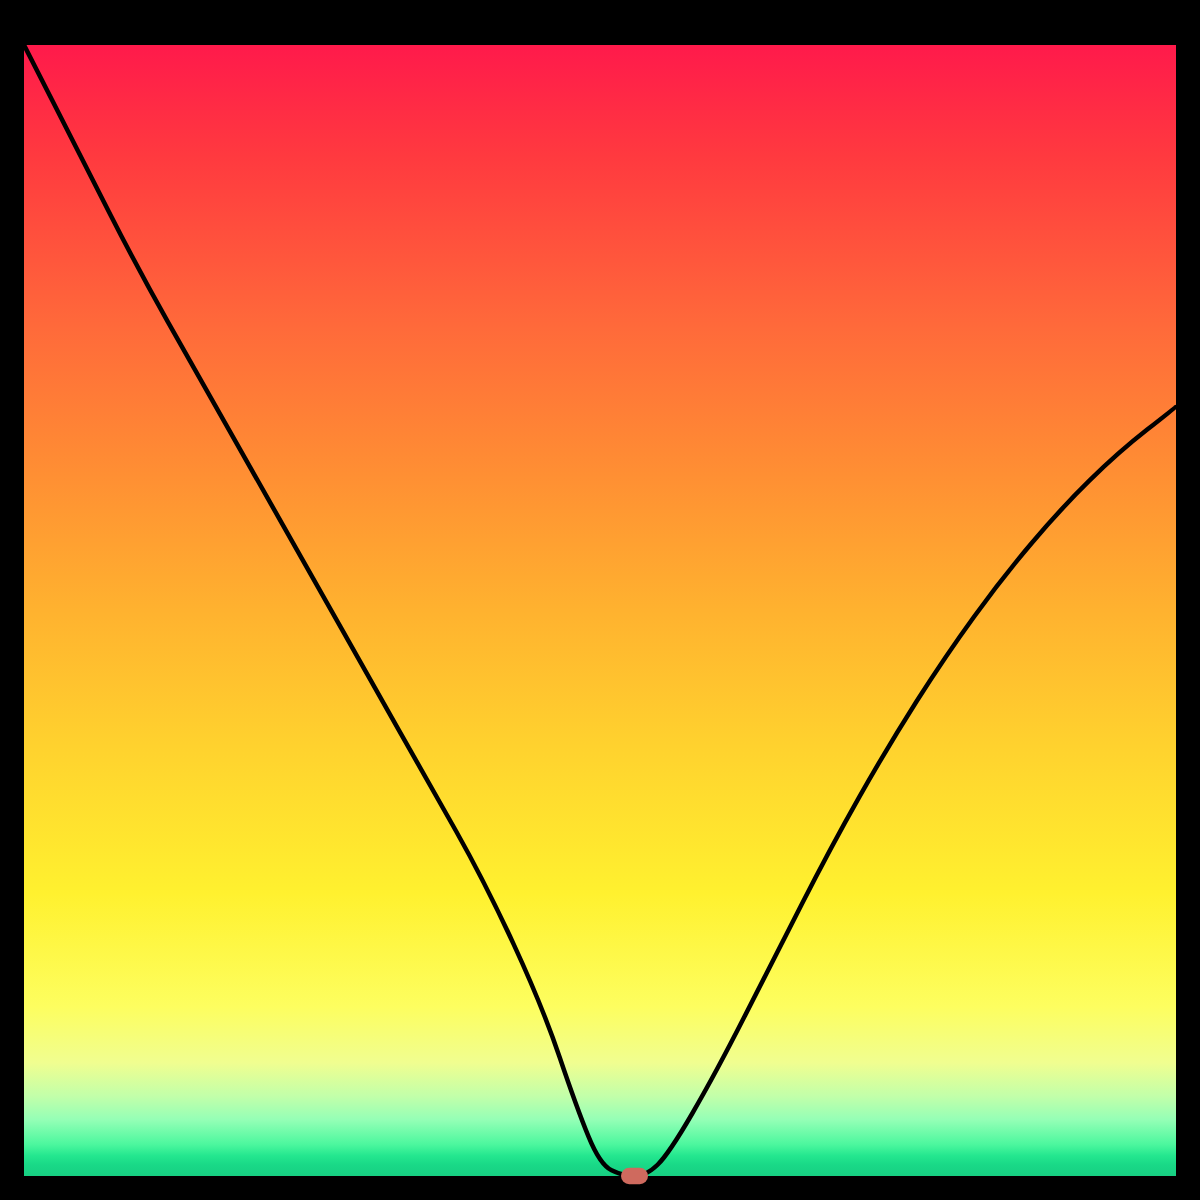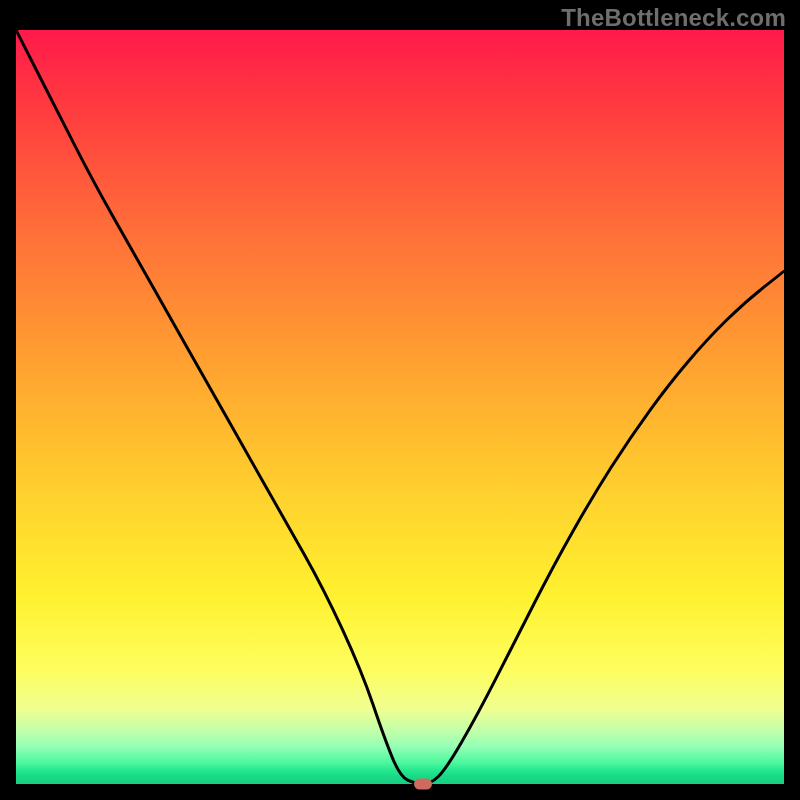--- a/index.html
+++ b/index.html
@@ -77,21 +77,20 @@
     background: #cf6a5e;
     z-index: 12;
     transform: translate(-50%, -50%);
   }
 </style>
 </head>
 <body>
 
 <div class="frame">
 
-  <div class="watermark">TheBottleneck.com</div>
 
   <div class="plot-outer">
     <div class="plot-inner"></div>
 
     <svg class="curve" viewBox="0 0 768 754" preserveAspectRatio="none">
       <path id="curve-path" fill="none" stroke="#000" stroke-width="3" stroke-linecap="round" stroke-linejoin="round" d="M 0.0 0.0 Q 0.0 0.0 19.2 37.7 Q 38.4 75.4 57.6 113.1 Q 76.8 150.8 96.0 184.7 Q 115.2 218.7 134.4 252.6 Q 153.6 286.5 172.8 320.4 Q 192.0 354.4 211.2 388.3 Q 230.4 422.2 249.6 456.2 Q 268.8 490.1 288.0 524.0 Q 307.2 558.0 326.4 599.4 Q 345.6 640.9 357.1 674.8 Q 368.6 708.8 376.3 727.6 Q 384.0 746.5 391.7 750.2 Q 399.4 754.0 407.0 754.0 Q 414.7 754.0 422.4 746.5 Q 430.1 738.9 445.4 712.5 Q 460.8 686.1 480.0 648.4 Q 499.2 610.7 518.4 573.0 Q 537.6 535.3 556.8 501.4 Q 576.0 467.5 595.2 437.3 Q 614.4 407.2 633.6 380.8 Q 652.8 354.4 672.0 331.8 Q 691.2 309.1 710.4 290.3 Q 729.6 271.4 748.8 256.4 T 768.0 241.3"></path>
     </svg>
 
     <div id="marker" class="marker" style="left: 407.04px; top: 754px; background: rgb(207, 106, 94);"></div>
   </div>

